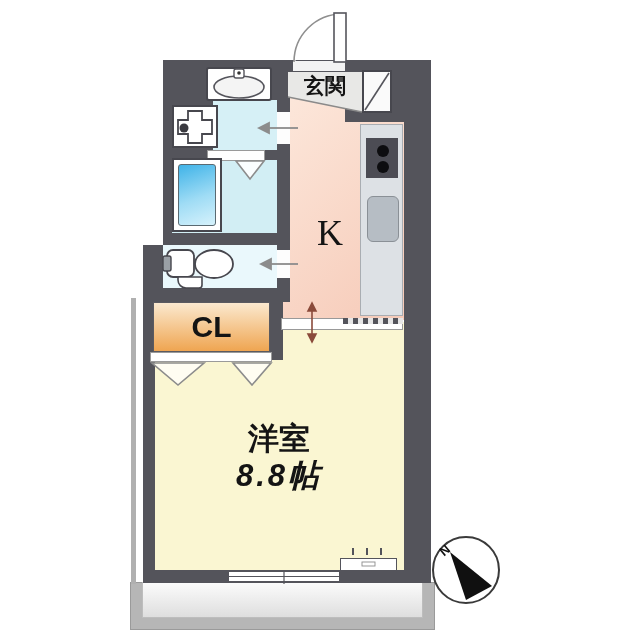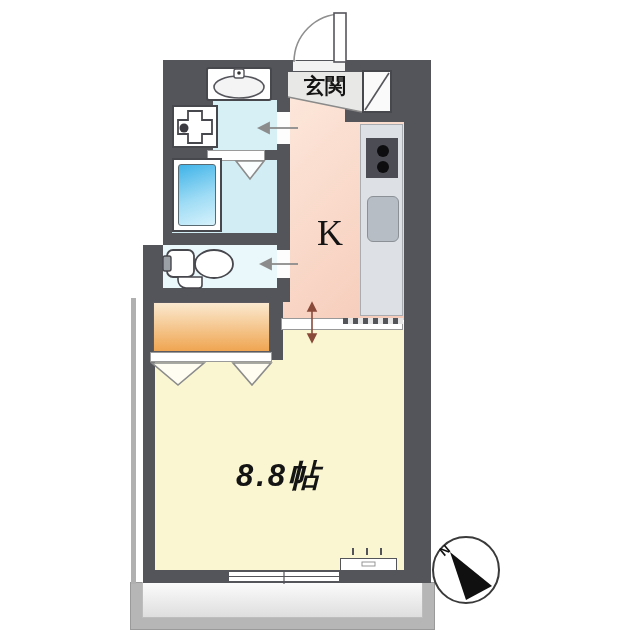--- a/index.html
+++ b/index.html
@@ -50,32 +50,34 @@
 
   <div class="abs" style="left:172px;top:160px;width:105px;height:73px;background:#d2eef4;"></div>
   <div class="abs" style="left:207px;top:150px;width:58px;height:11px;background:#ffffff;border:1px solid #9a9a9a;box-sizing:border-box;"></div>
   <div class="abs" style="left:172px;top:158px;width:50px;height:74px;background:#ffffff;border:2px solid #47474e;box-sizing:border-box;"></div>
   <div class="abs" style="left:178px;top:164px;width:38px;height:62px;background:linear-gradient(160deg,#3fb3e8 0%,#9fdcf5 55%,#d6f2fc 100%);border:1px solid #5a6a72;border-radius:3px;box-sizing:border-box;"></div>
 
   <div class="abs" style="left:163px;top:245px;width:114px;height:43px;background:#eaf8fc;"></div>
   <div class="abs" style="left:277px;top:250px;width:13px;height:28px;background:#fdfdfd;"></div>
 
   <div class="abs" style="left:153px;top:302px;width:117px;height:50px;background:linear-gradient(180deg,#fbe9cf,#efa551);border:1px solid #5a5a60;box-sizing:border-box;"></div>
+  <div class="lbl" style="left:153px;top:310px;width:117px;font-size:30px;font-weight:bold;">CL</div>
   <div class="abs" style="left:150px;top:352px;width:122px;height:10px;background:#ffffff;border:1px solid #9a9a9a;box-sizing:border-box;"></div>
 
   <div class="abs" style="left:281px;top:318px;width:122px;height:12px;background:#ffffff;border:1px solid #999999;box-sizing:border-box;"></div>
   <div class="abs" style="left:343px;top:318px;width:60px;height:6px;background:repeating-linear-gradient(90deg,#54545b 0 5px,#e6e6e6 5px 10px);"></div>
 
   <div class="abs" style="left:228px;top:571px;width:112px;height:11px;background:#ffffff;border:1px solid #54545b;box-sizing:border-box;"></div>
   <div class="abs" style="left:340px;top:558px;width:57px;height:13px;background:#ffffff;border:1px solid #54545b;box-sizing:border-box;"></div>
   <div class="abs" style="left:352px;top:548px;width:2px;height:7px;background:#54545b;"></div>
   <div class="abs" style="left:366px;top:548px;width:2px;height:7px;background:#54545b;"></div>
   <div class="abs" style="left:380px;top:548px;width:2px;height:7px;background:#54545b;"></div>
 
   <div class="lbl" style="left:300px;top:214px;width:60px;font-size:36px;font-family:'Liberation Serif',serif;">K</div>
+  <div class="lbl" style="left:179px;top:422px;width:200px;font-size:31px;font-weight:600;">洋室</div>
   <div class="lbl" style="left:179px;top:459px;width:200px;font-size:31px;font-weight:600;letter-spacing:3px;font-style:italic;">8.8帖</div>
 
   <svg id="svg-overlay" viewBox="0 0 640 640">
 
     <g>
       <path d="M 294 62 A 48 48 0 0 1 342 14" fill="#ffffff" stroke="#8f8f8f" stroke-width="1.6"></path>
       <rect x="334" y="13" width="12" height="49" fill="#ffffff" stroke="#55555c" stroke-width="1.6"></rect>
     </g>
 
     <line x1="288" y1="97" x2="362" y2="112" stroke="#8a8a8a" stroke-width="1.6"></line>

